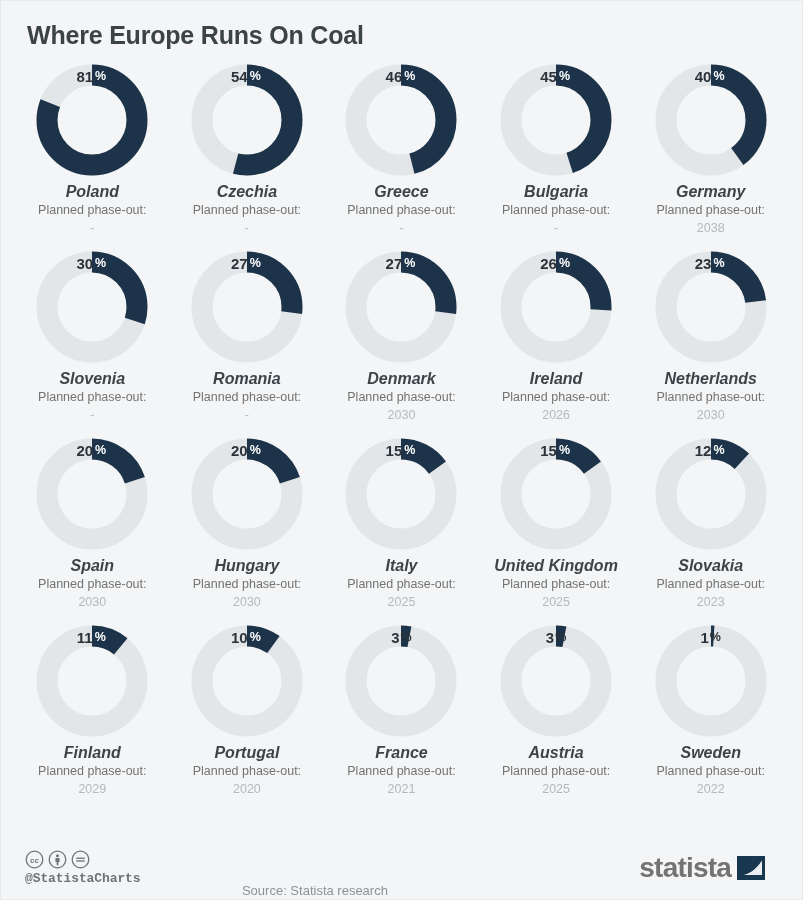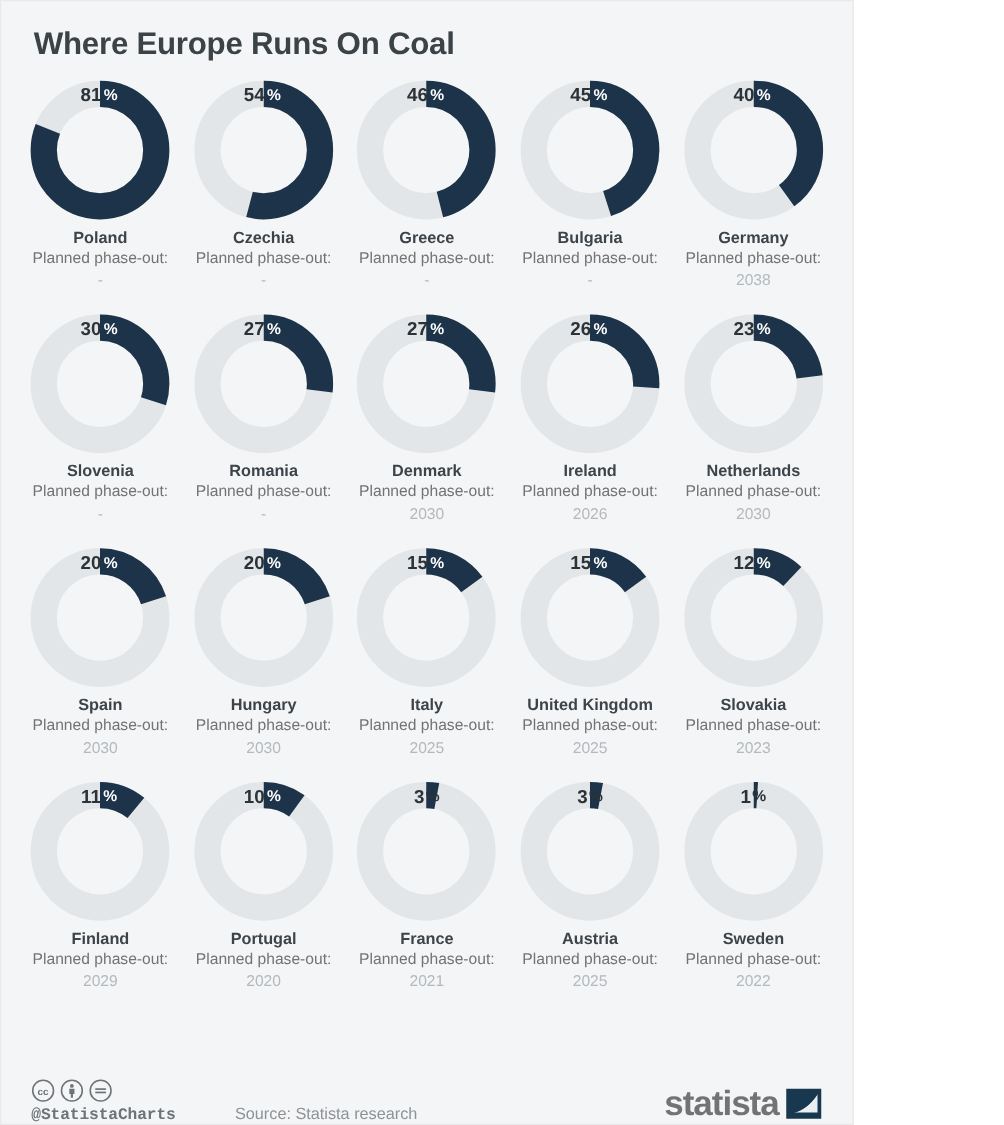--- a/index.html
+++ b/index.html
@@ -3,21 +3,21 @@
 <meta charset="utf-8">
 <style>
   * { box-sizing: border-box; margin: 0; padding: 0; }
   html, body {
     width: 803px; height: 900px;
     background: #ffffff;
     font-family: "Liberation Sans", sans-serif;
   }
   .infographic {
     position: relative;
-    width: 683px; height: 900px;
+    width: 803px; height: 900px;
     background: #f4f5f6;
     border: 1px solid #e7e9ea;
     overflow: hidden;
   }
   
   .header { padding: 20px 0 0 26px; }
   .title {
     font-size: 25px; font-weight: bold; color: #3c4347;
     letter-spacing: -0.2px; line-height: 1.15;
   }
@@ -48,35 +48,35 @@
   .value-num {
     font-size: 15px; font-weight: bold; color: #2c3338;
     line-height: 17px; padding-right: 1px;
   }
   .value-pct {
     font-size: 12.5px; font-weight: bold; color: #ffffff;
     line-height: 17px; padding: 0 2px 0 1px;
   }
   .value-pct.plain { color: #2c3338; padding: 0; }
   .country {
-    margin-top: 6px; font-size: 13px; font-weight: bold;
-    color: #3d4449; text-align: center; line-height: 1.2;
+    margin-top: 6px; font-size: 16px; font-weight: bold;
+    color: #3d4449; text-align: center; line-height: 1.2; font-style: italic;
   }
   .phase-label {
     margin-top: 2px; font-size: 12.5px; color: #737373;
     text-align: center; line-height: 1.25;
   }
   .phase-year {
     font-size: 12.5px; color: #b4b9bd; text-align: center; line-height: 1.5;
   }
   
   .footer {
-    position: absolute; left: 0; right: 0; bottom: 0;
+    position: absolute; left: 0; right: 12px; bottom: 0;
     height: 62px; padding: 0 24px;
-    display: flex; align-items: flex-end; justify-content: space-between;
+    display: flex; align-items: center; justify-content: space-between;
   }
   .footer-left { display: flex; flex-direction: column; gap: 2px; }
   .cc-icons { display: flex; gap: 4px; }
   .cc-icons svg { display: block; }
   .handle {
     font-size: 13px; font-weight: bold; color: #6d7377; letter-spacing: -0.1px; font-family: Liberation Mono, monospace;
   }
   .footer-mid {
     font-size: 13px; color: #8d9296; align-self: flex-end;
     margin-bottom: 1px; margin-left: -150px;

